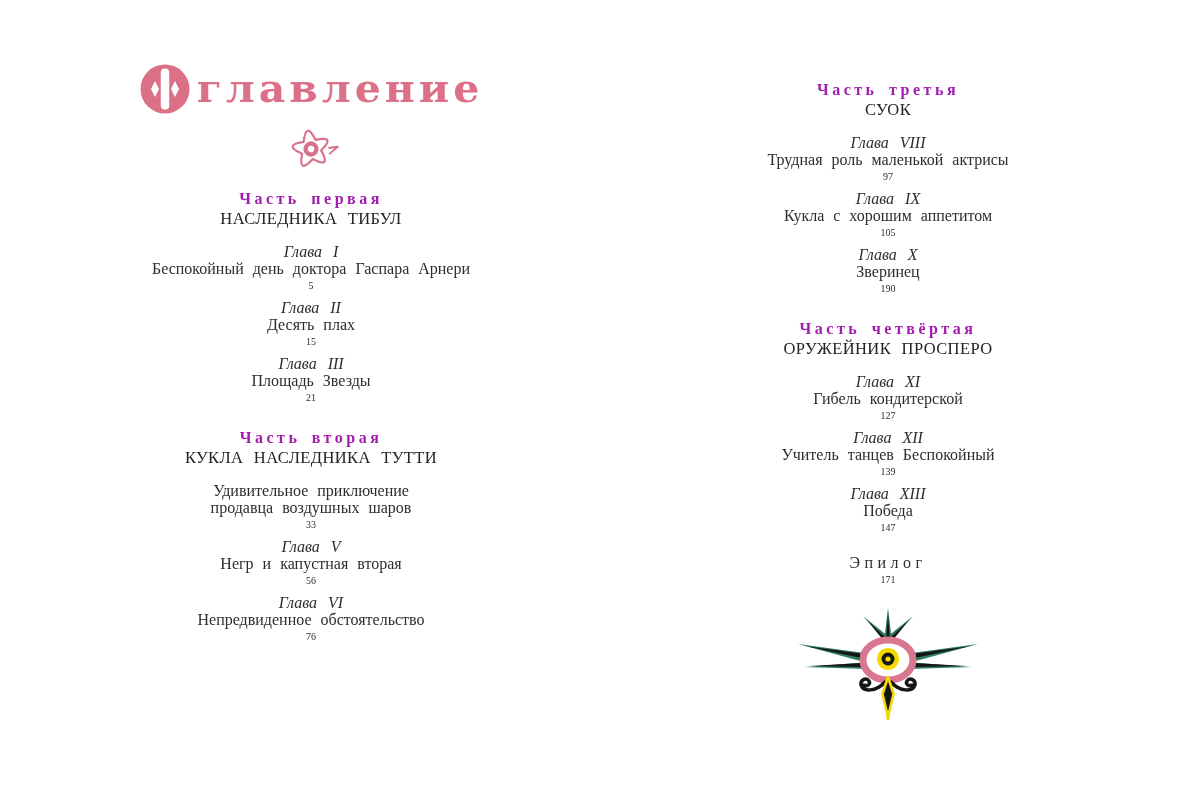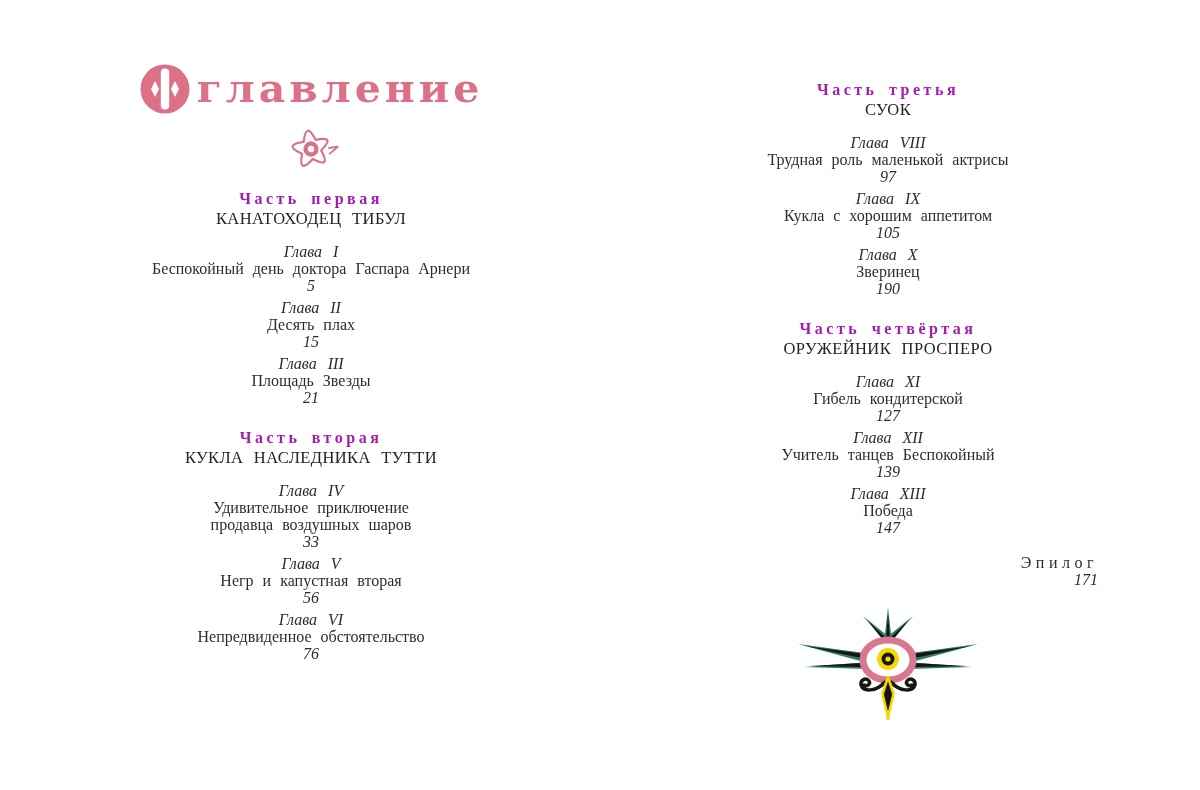--- a/index.html
+++ b/index.html
@@ -20,25 +20,25 @@
   }
   .flower-wrap{margin-top:9px;height:48px;}
 
   .toc-section{margin-top:22px;}
   .toc-section:first-of-type{margin-top:16px;}
   .toc-section.no-part{margin-top:18px;}
   .part-head{margin-bottom:14px;}
   .part-name{font-weight:bold;font-size:16px;line-height:20px;letter-spacing:3.5px;word-spacing:4px;color:#a21caf;}
   .part-title{font-weight:normal;font-size:16.5px;line-height:20px;word-spacing:6px;letter-spacing:.4px;color:#232323;}
   .entry{margin-top:5px;}
-  .toc-section .entry:first-child{margin-top:11px;text-align:right;}
+  .toc-section .entry:first-child{margin-top:11px;}
   .chapter{font-style:italic;font-size:16px;line-height:17px;word-spacing:7px;}
   .entry-title{font-size:16px;line-height:17px;word-spacing:5px;}
   .spaced-title{font-size:16px;line-height:17px;letter-spacing:4.5px;}
-  .page-num{font-size:16px;line-height:17px;font-style:italic;}
+  .page-num{font-size:10px;line-height:17px;}
   .finial-wrap{margin-top:18px;}
 </style>
 </head>
 <body>
 
 <div class="spread">
 
   <div class="col col-left">
 
     <div class="title-row">
@@ -60,21 +60,21 @@
           <circle cx="0" cy="0" r="9" fill="#d9718a"></circle>
           <circle cx="0" cy="0" r="3.8" fill="#ffffff"></circle>
         </g>
       </svg>
     </div>
 
     <div>
         <div class="toc-section">
           <div class="part-head">
             <div class="part-name">Часть первая</div>
-            <div class="part-title">КАНАТОХОДЕЦ ТИБУЛ</div>
+            <div class="part-title">НАСЛЕДНИКА ТИБУЛ</div>
           </div>
           <div class="entry">
             <div class="chapter">Глава I</div>
             <div class="entry-title">Беспокойный день доктора Гаспара Арнери</div>
             <div class="page-num">5</div>
           </div>
           <div class="entry">
             <div class="chapter">Глава II</div>
             <div class="entry-title">Десять плах</div>
             <div class="page-num">15</div>
@@ -84,21 +84,20 @@
             <div class="entry-title">Площадь Звезды</div>
             <div class="page-num">21</div>
           </div>
         </div>
         <div class="toc-section">
           <div class="part-head">
             <div class="part-name">Часть вторая</div>
             <div class="part-title">КУКЛА НАСЛЕДНИКА ТУТТИ</div>
           </div>
           <div class="entry">
-            <div class="chapter">Глава IV</div>
             <div class="entry-title">Удивительное приключение</div>
             <div class="entry-title">продавца воздушных шаров</div>
             <div class="page-num">33</div>
           </div>
           <div class="entry">
             <div class="chapter">Глава V</div>
             <div class="entry-title">Негр и капустная вторая</div>
             <div class="page-num">56</div>
           </div>
           <div class="entry">

